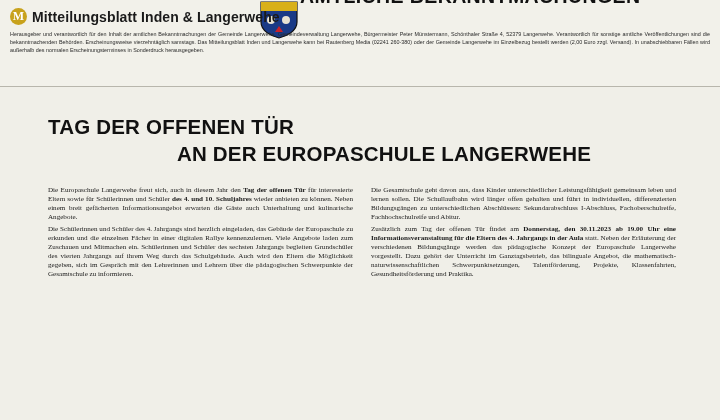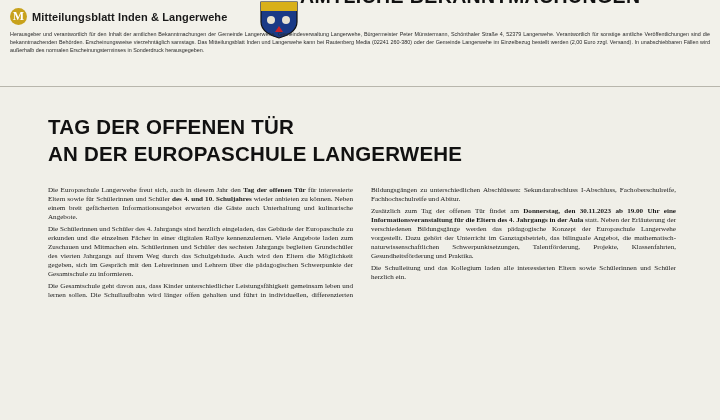--- a/index.html
+++ b/index.html
@@ -57,21 +57,21 @@
     color: #fff;
     font-family: "Liberation Serif", serif;
     font-weight: bold;
     font-size: 12px;
     line-height: 17px;
     text-align: center;
   }
   .mb-name {
     font-family: "Liberation Sans", sans-serif;
     font-weight: bold;
-    font-size: 11px;
+    font-size: 14px;
     color: #1a1a1a;
     letter-spacing: 0.1px;
     white-space: nowrap;
   }
   .crest {
     position: absolute;
     left: 258px;
     top: 0px;
     width: 42px;
     height: 40px;
@@ -92,21 +92,21 @@
   
   .headline {
     margin: 26px 0 0 48px;
     font-family: "Liberation Sans", sans-serif;
     font-weight: bold;
     font-size: 20.5px;
     line-height: 1.32;
     letter-spacing: 0.2px;
     color: #111;
   }
-  .headline .hl2 { display: block; }
+  .headline .hl2 { display: block; text-align: center; }
   .subhead {
     margin: 16px 0 0 48px;
     font-family: "Liberation Serif", serif;
     font-weight: bold;
     font-size: 9.3px;
     color: #111;
   }
 
   
   .cols {
@@ -167,17 +167,16 @@
     <span>TAG DER OFFENEN TÜR</span>
     <span class="hl2">AN DER EUROPASCHULE LANGERWEHE</span>
   </h1>
 
 
   <div class="cols">
     <p>Die Europaschule Langerwehe freut sich, auch in diesem Jahr den <b>Tag der offenen Tür</b> für interessierte Eltern sowie für Schülerinnen und Schüler <b>des 4. und 10. Schuljahres</b> wieder anbieten zu können. Neben einem breit gefächerten Informationsangebot erwarten die Gäste auch Unterhaltung und kulinarische Angebote.</p>
     <p>Die Schülerinnen und Schüler des 4. Jahrgangs sind herzlich eingeladen, das Gebäude der Europaschule zu erkunden und die einzelnen Fächer in einer digitalen Rallye kennenzulernen. Viele Angebote laden zum Zuschauen und Mitmachen ein. Schülerinnen und Schüler des sechsten Jahrgangs begleiten Grundschüler des vierten Jahrgangs auf ihrem Weg durch das Schulgebäude. Auch wird den Eltern die Möglichkeit gegeben, sich im Gespräch mit den Lehrerinnen und Lehrern über die pädagogischen Schwerpunkte der Gesamtschule zu informieren.</p>
     <p>Die Gesamtschule geht davon aus, dass Kinder unterschiedlicher Leistungsfähigkeit gemeinsam leben und lernen sollen. Die Schullaufbahn wird länger offen gehalten und führt in individuellen, differenzierten Bildungsgängen zu unterschiedlichen Abschlüssen: Sekundarabschluss I-Abschluss, Fachoberschulreife, Fachhochschulreife und Abitur.</p>
     <p>Zusätzlich zum Tag der offenen Tür findet am <b>Donnerstag, den 30.11.2023 ab 19.00 Uhr eine Informationsveranstaltung für die Eltern des 4. Jahrgangs in der Aula</b> statt. Neben der Erläuterung der verschiedenen Bildungsgänge werden das pädagogische Konzept der Europaschule Langerwehe vorgestellt. Dazu gehört der Unterricht im Ganztagsbetrieb, das bilinguale Angebot, die mathematisch-naturwissenschaftlichen Schwerpunktsetzungen, Talentförderung, Projekte, Klassenfahrten, Gesundheitsförderung und Praktika.</p>
-    <p>Die Schulleitung und das Kollegium laden alle interessierten Eltern sowie Schülerinnen und Schüler herzlich ein.</p>
   </div>
 
   <div class="fade"></div>
 </div>
 
 </body></html>

